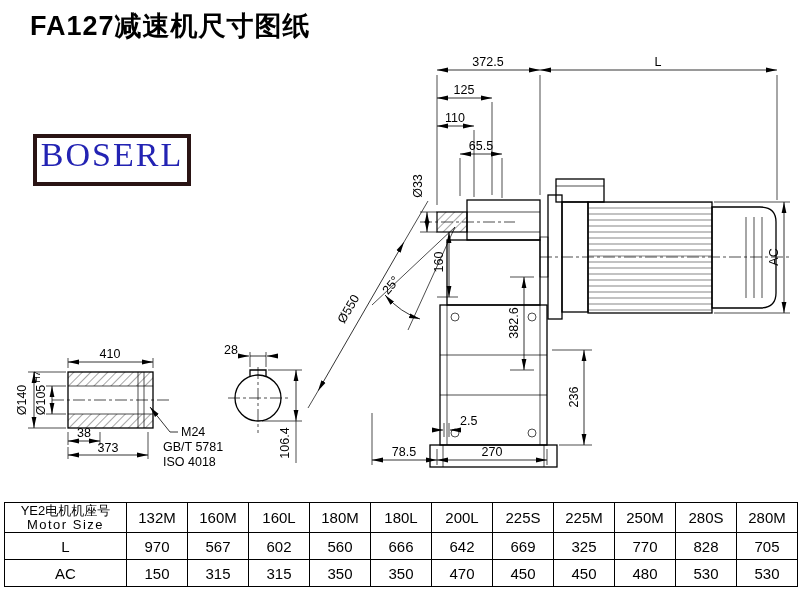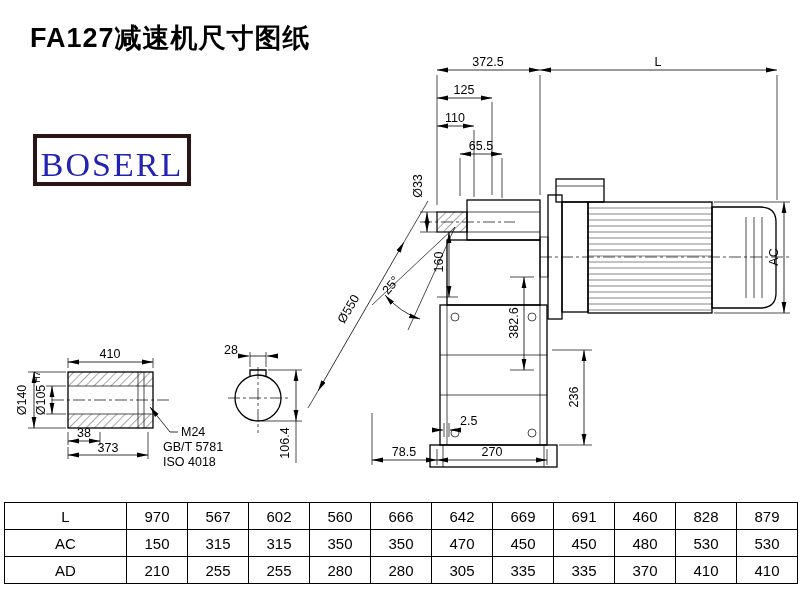--- a/index.html
+++ b/index.html
@@ -1,27 +1,27 @@
 <!DOCTYPE html>
 <html><head>
 <meta charset="utf-8">
 <style>
   html,body { margin:0; padding:0; }
   body {
     width:800px; height:614px; overflow:hidden; position:relative;
     background:#ffffff; font-family:"Liberation Sans", sans-serif; color:#000;
   }
   .page-title {
-    position:absolute; left:30px; top:20px;
+    position:absolute; left:30px; top:8px;
     font-size:27px; font-weight:bold; letter-spacing:1px; white-space:nowrap;
   }
   .logo-box {
     position:absolute; left:33px; top:134px; width:150px; height:44px;
     border:4px solid #2a1414; background:#fff;
-    display:flex; align-items:flex-end; justify-content:center;
+    display:flex; align-items:flex-start; justify-content:center;
   }
   .logo-text {
     font-family:"Liberation Serif", serif; font-size:34px; color:#2323b3;
     letter-spacing:2px; line-height:1;
   }
   svg.drawing { position:absolute; left:0; top:55px; }
 
   
   .ol { fill:none; stroke:#000; stroke-width:1.3; }   
   .tl { fill:none; stroke:#000; stroke-width:0.7; }   
@@ -247,56 +247,59 @@
       <col style="width:61px">
     <col style="width:61px">
       <col style="width:61px">
       <col style="width:61px">
       <col style="width:61px">
     <col style="width:61px">
       <col style="width:61px">
       <col style="width:61px">
   </colgroup>
   <tbody>
+    <tr class="hdr">
+      <th>
+        <div class="hdr-cn">YE2电机机座号</div>
+        <div class="hdr-en">Motor Size</div>
+      </th>
+      <th>132M</th>
+      <th>160M</th>
+      <th>160L</th>
+      <th>180M</th>
+      <th>180L</th>
+      <th>200L</th>
+      <th>225S</th>
+      <th>225M</th>
+      <th>250M</th>
+      <th>280S</th>
+      <th>280M</th>
+    </tr>
     <tr class="row">
       <td>L</td>
       <td>970</td>
       <td>567</td>
       <td>602</td>
       <td>560</td>
       <td>666</td>
       <td>642</td>
       <td>669</td>
-      <td>691</td>
-      <td>460</td>
+      <td>325</td>
+      <td>770</td>
       <td>828</td>
-      <td>879</td>
+      <td>705</td>
     </tr>
     <tr class="row">
       <td>AC</td>
       <td>150</td>
       <td>315</td>
       <td>315</td>
       <td>350</td>
       <td>350</td>
       <td>470</td>
       <td>450</td>
       <td>450</td>
       <td>480</td>
       <td>530</td>
       <td>530</td>
     </tr>
-    <tr class="row">
-      <td>AD</td>
-      <td>210</td>
-      <td>255</td>
-      <td>255</td>
-      <td>280</td>
-      <td>280</td>
-      <td>305</td>
-      <td>335</td>
-      <td>335</td>
-      <td>370</td>
-      <td>410</td>
-      <td>410</td>
-    </tr>
   </tbody>
 </table>
 
 </body></html>

